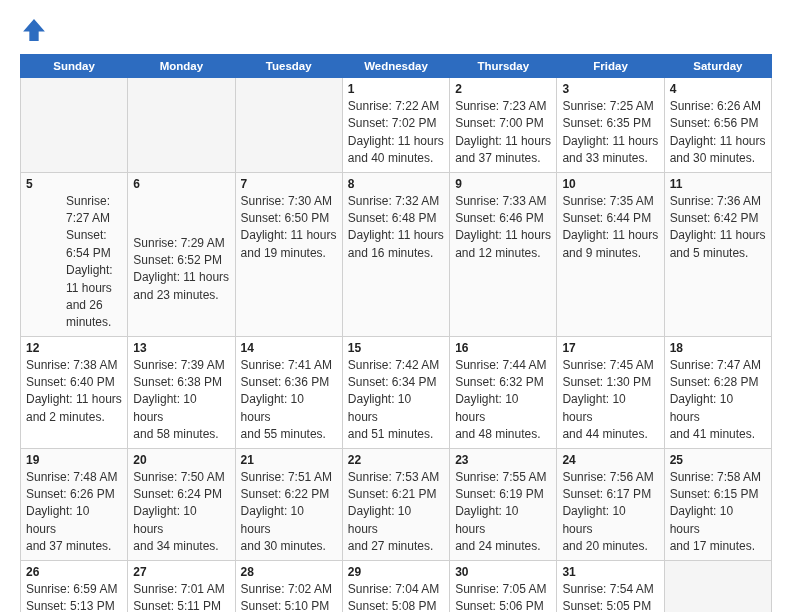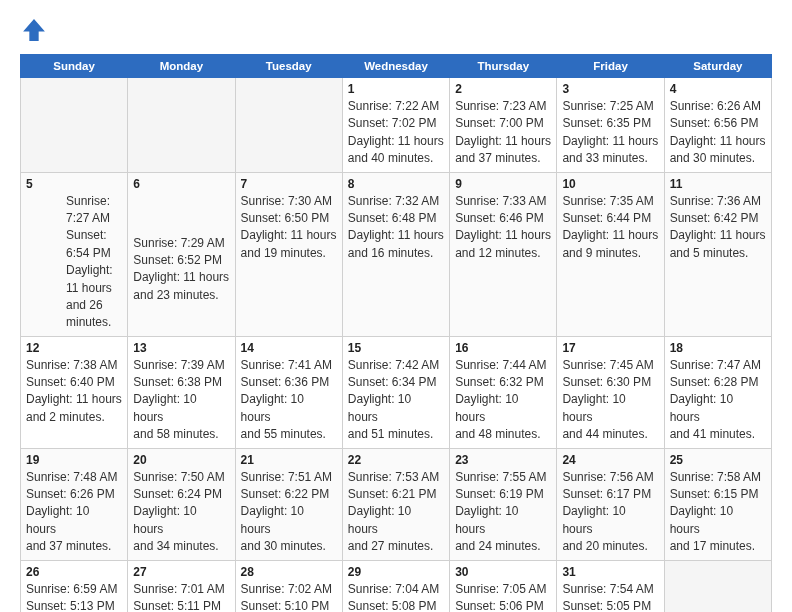--- a/index.html
+++ b/index.html
@@ -238,21 +238,21 @@
           <td>
             <span class="day-num">16</span>
             <div class="day-info" style="white-space: pre-line;">Sunrise: 7:44 AM
 Sunset: 6:32 PM
 Daylight: 10 hours
 and 48 minutes.</div>
           </td>
           <td>
             <span class="day-num">17</span>
             <div class="day-info" style="white-space: pre-line;">Sunrise: 7:45 AM
-Sunset: 6:30 PM
+Sunset: 1:30 PM
 Daylight: 10 hours
 and 44 minutes.</div>
           </td>
           <td>
             <span class="day-num">18</span>
             <div class="day-info" style="white-space: pre-line;">Sunrise: 7:47 AM
 Sunset: 6:28 PM
 Daylight: 10 hours
 and 41 minutes.</div>
           </td>

